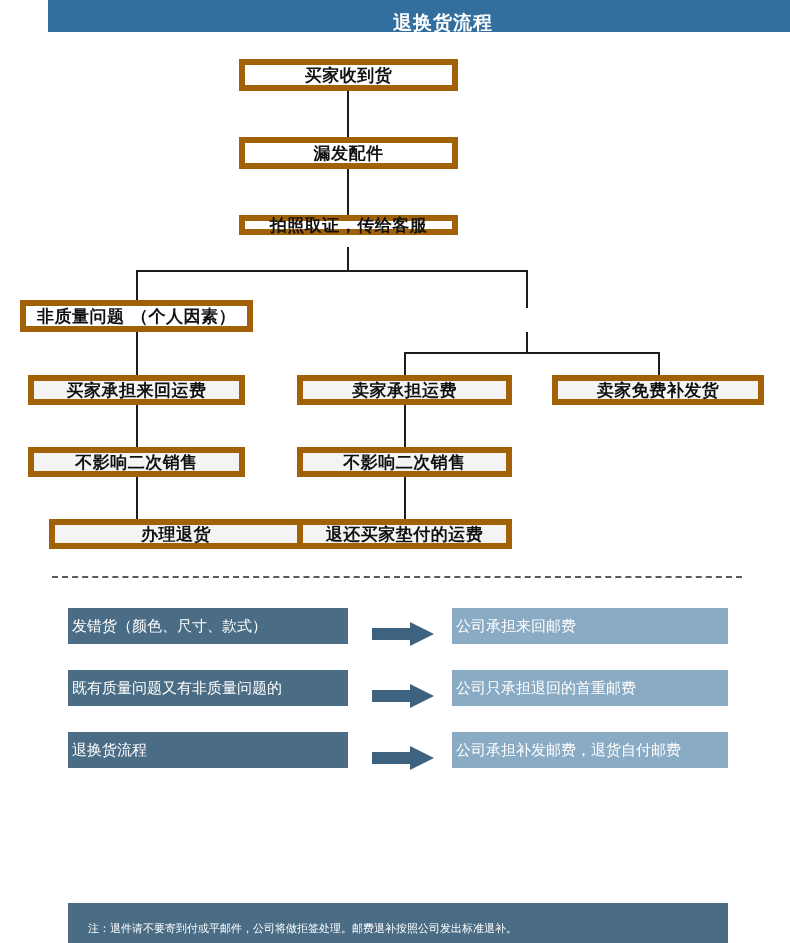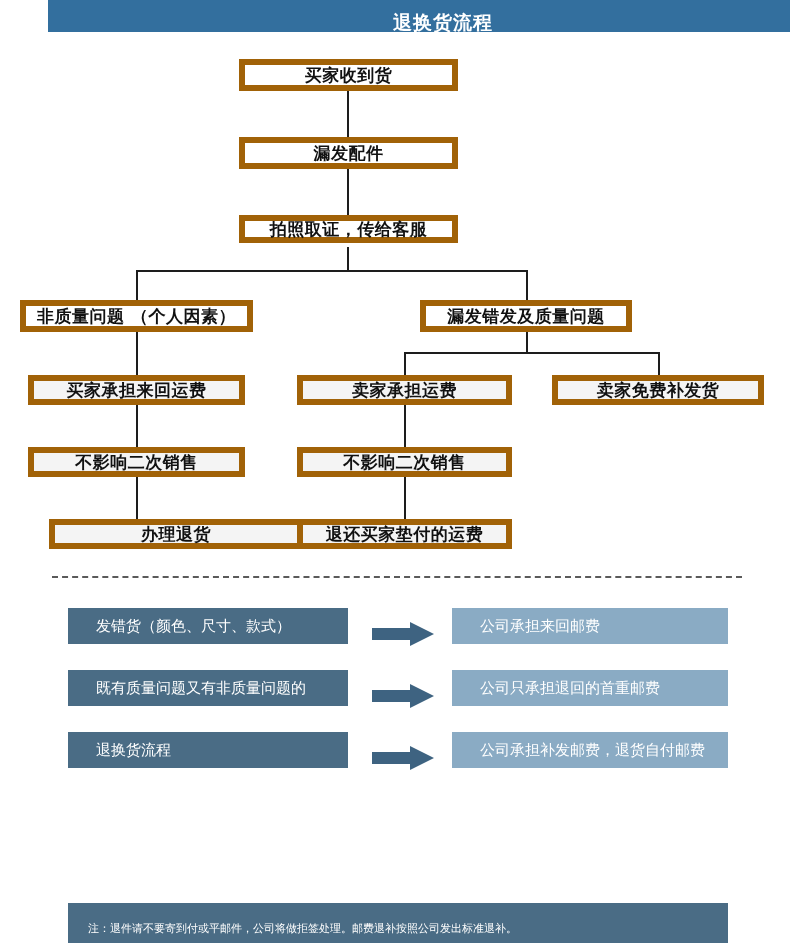--- a/index.html
+++ b/index.html
@@ -89,21 +89,21 @@
   }
   .cell {
     position: absolute;
     top: 0;
     height: 36px;
     box-sizing: border-box;
     display: flex;
     align-items: center;
     color: #ffffff;
     font-size: 15px;
-    padding-left: 28px;
+    padding-left: 4px;
     white-space: nowrap;
   }
   .cell.left {
     left: 68px;
     width: 280px;
     background: #4a6c85;
   }
   .cell.right {
     left: 452px;
     width: 276px;
@@ -143,29 +143,28 @@
 </div>
 
 <div class="flow">
 
   <div class="node plain" style="left:239px; top:27px; width:219px; height:32px;">买家收到货</div>
   <div class="conn v" style="left:347px; top:59px; height:46px;"></div>
 
   <div class="node plain" style="left:239px; top:105px; width:219px; height:32px;">漏发配件</div>
   <div class="conn v" style="left:347px; top:137px; height:46px;"></div>
 
-  <div class="node plain" style="left:239px; top:183px; width:219px; height:28px;">拍照取证，传给客服</div>
+  <div class="node plain" style="left:239px; top:183px; width:219px; height:20px;">拍照取证，传给客服</div>
   <div class="conn v" style="left:347px; top:215px; height:23px;"></div>
 
   <div class="conn h" style="left:136px; top:238px; width:392px;"></div>
   <div class="conn v" style="left:136px; top:238px; height:38px;"></div>
   <div class="conn v" style="left:526px; top:238px; height:38px;"></div>
 
   <div class="node plain" style="left:20px; top:268px; width:233px; height:32px;">非质量问题 （个人因素）</div>
-  <div class="node plain" style="left:420px; top:268px; width:212px; height:32px;">漏发错发及质量问题</div>
 
   <div class="conn v" style="left:136px; top:300px; height:43px;"></div>
 
   <div class="conn v" style="left:526px; top:300px; height:20px;"></div>
   <div class="conn h" style="left:404px; top:320px; width:256px;"></div>
   <div class="conn v" style="left:404px; top:320px; height:23px;"></div>
   <div class="conn v" style="left:658px; top:320px; height:23px;"></div>
 
   <div class="node" style="left:28px; top:343px; width:217px; height:30px;">买家承担来回运费</div>
   <div class="node" style="left:297px; top:343px; width:215px; height:30px;">卖家承担运费</div>

